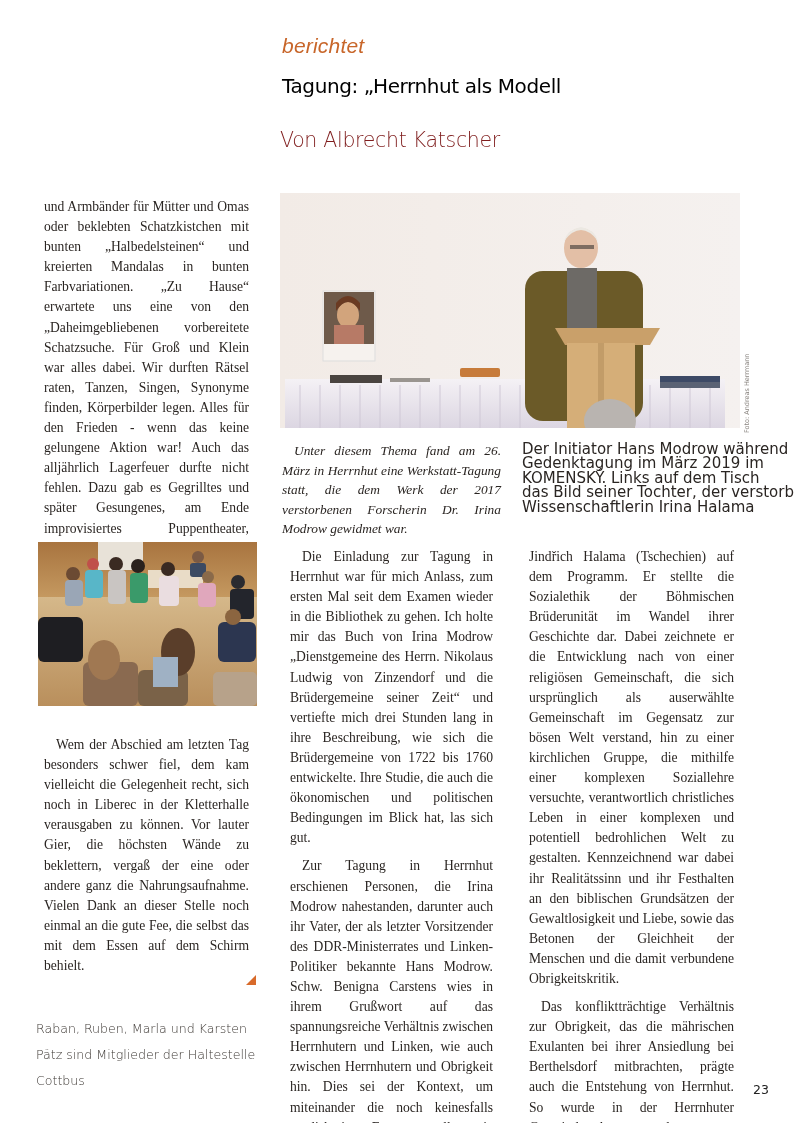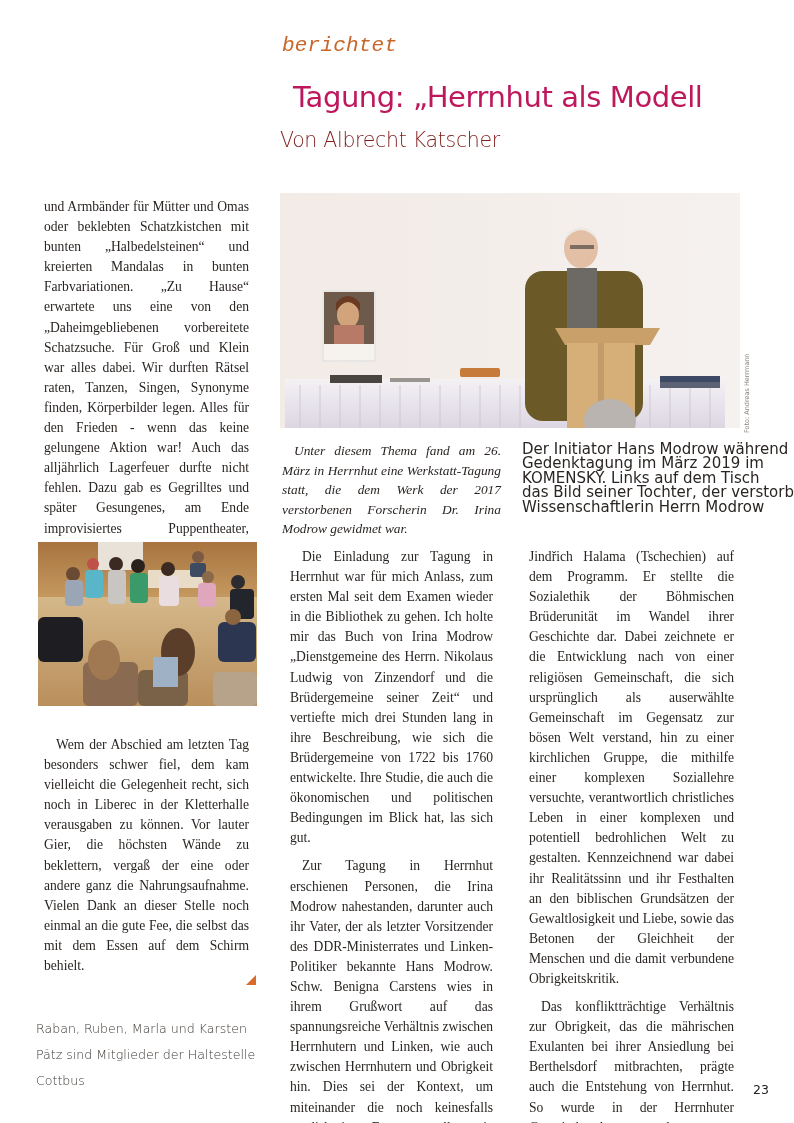--- a/index.html
+++ b/index.html
@@ -1,28 +1,28 @@
 <!DOCTYPE html>
 <html><head>
 <meta charset="utf-8">
 <style>
   html, body { margin: 0; padding: 0; background: #ffffff; }
   body { width: 794px; height: 1123px; position: relative; overflow: hidden; color: #2a2522; }
   .abs { position: absolute; }
 
   .section-label {
     left: 282px; top: 34px;
-    font-family: Liberation Mono, monospace; font-style: italic;
+    font-family: Liberation Sans, sans-serif; font-style: italic;
     font-size: 21px; color: #c8662a; letter-spacing: 0.2px;
   }
   .headline {
     left: 280px; top: 71px; width: 470px;
     font-family: "DejaVu Sans", sans-serif; font-weight: normal;
-    font-size: 29px; line-height: 26px; color: #be185d; letter-spacing: -0.4px;
-    margin: 13px;
+    font-size: 20px; line-height: 26px; color: #000000; letter-spacing: -0.4px;
+    margin: 2px;
   }
   .byline {
     left: 280px; top: 127px;
     font-family: "DejaVu Sans", sans-serif; font-weight: 300;
     font-size: 20.5px; line-height: 26px; color: #7f1d1d; letter-spacing: -0.3px;
   }
 
   .col {
     font-family: "Liberation Serif", serif; font-size: 13.6px; line-height: 20.1px;
     text-align: justify; hyphens: manual; color: #2a2522;
@@ -208,21 +208,21 @@
 
 <div class="abs lead-italic">
   <p>Unter diesem Thema fand am 26. März in Herrnhut eine Werkstatt-Tagung statt, die dem Werk der 2017 verstorbenen Forscherin Dr. Irina Modrow gewidmet war.</p>
 </div>
 
 <div class="abs caption">
   <div>Der Initiator Hans Modrow während der</div>
   <div>Gedenktagung im März 2019 im</div>
   <div>KOMENSKÝ. Links auf dem Tisch</div>
   <div>das Bild seiner Tochter, der verstorbenen</div>
-  <div>Wissenschaftlerin Herrn Modrow</div>
+  <div>Wissenschaftlerin Irina Halama</div>
 </div>
 
 <div class="abs col col-mid">
   <p class="indent">Die Einladung zur Tagung in Herrnhut war für mich Anlass, zum ersten Mal seit dem Examen wieder in die Bibliothek zu gehen. Ich holte mir das Buch von Irina Modrow „Dienstgemeine des Herrn. Nikolaus Ludwig von Zinzendorf und die Brüdergemeine seiner Zeit“ und vertiefte mich drei Stunden lang in ihre Beschreibung, wie sich die Brüdergemeine von 1722 bis 1760 entwickelte. Ihre Studie, die auch die ökonomischen und politischen Bedingungen im Blick hat, las sich gut.</p>
   <p class="indent">Zur Tagung in Herrnhut erschienen Personen, die Irina Modrow nahestanden, darunter auch ihr Vater, der als letzter Vorsitzender des DDR-Ministerrates und Linken-Politiker bekannte Hans Modrow. Schw. Benigna Carstens wies in ihrem Grußwort auf das spannungsreiche Verhältnis zwischen Herrnhutern und Linken, wie auch zwischen Herrnhutern und Obrigkeit hin. Dies sei der Kontext, um miteinander die noch keinesfalls ausdiskutierte Frage zu stellen, wie aus Sicht der Kirche soziale Politik gestaltet werden kann.</p>
   <p class="indent">Als erstes stand ein Referat von Br.</p>
 </div>
 
 <div class="abs col col-right">
   <p>Jindřich Halama (Tschechien) auf dem Programm. Er stellte die Sozialethik der Böhmischen Brüderunität im Wandel ihrer Geschichte dar. Dabei zeichnete er die Entwicklung nach von einer religiösen Gemeinschaft, die sich ursprünglich als auserwählte Gemeinschaft im Gegensatz zur bösen Welt verstand, hin zu einer kirchlichen Gruppe, die mithilfe einer komplexen Soziallehre versuchte, verantwortlich christliches Leben in einer komplexen und potentiell bedrohlichen Welt zu gestalten. Kennzeichnend war dabei ihr Realitätssinn und ihr Festhalten an den biblischen Grundsätzen der Gewaltlosigkeit und Liebe, sowie das Betonen der Gleichheit der Menschen und die damit verbundene Obrigkeitskritik.</p>

